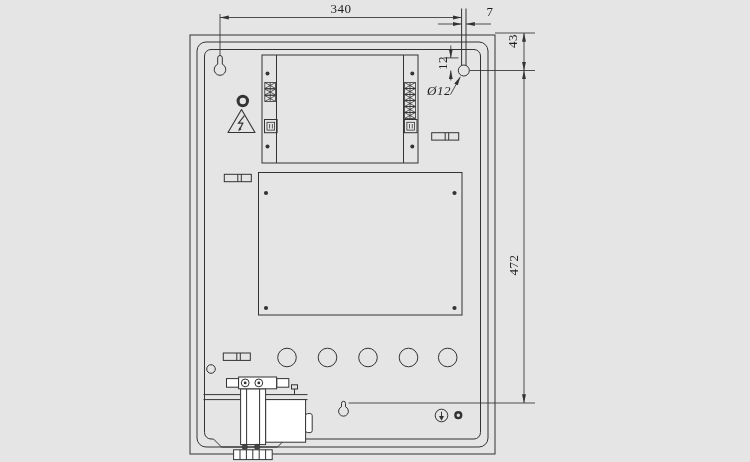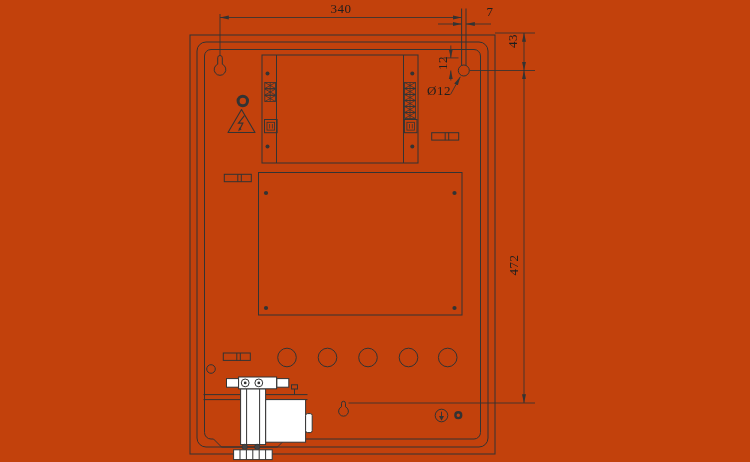--- a/index.html
+++ b/index.html
@@ -1,17 +1,17 @@
 <!DOCTYPE html>
 <html><head>
 <meta charset="utf-8">
 <style>
   html,body{margin:0;padding:0;background:#fff;}
   #stage{
-    position:relative;width:750px;height:462px;background:#c2410c;
+    position:relative;width:750px;height:462px;background:#e5e5e5;
     font-family:"Liberation Serif", serif;overflow:hidden;
   }
   #stage svg{position:absolute;left:0;top:0;}
   .dim{
     position:absolute;font:13px "Liberation Serif", serif;color:#1e1e1e;
     transform:translate(-50%,-50%);white-space:nowrap;letter-spacing:.5px;
   }
   .dim.v{transform:translate(-50%,-50%) rotate(-90deg);}
 </style>
 </head>
@@ -210,16 +210,16 @@
     <line x1="450.5" y1="94.5" x2="460.3" y2="76.8" marker-end="url(#arr)"></line>
     <line x1="524" y1="70.5" x2="524" y2="403" marker-start="url(#arr)" marker-end="url(#arr)"></line>
     <line x1="348.5" y1="403" x2="535" y2="403"></line>
   </g>
 </svg>
 
 <div class="dim" style="left:341px;top:9px;">340</div>
 <div class="dim" style="left:490px;top:12px;">7</div>
 <div class="dim v" style="left:513px;top:41px;">43</div>
 <div class="dim v" style="left:443px;top:63px;">12</div>
-<div class="dim" style="left:439px;top:91px;">Ø12</div>
+<div class="dim" style="left:439px;top:91px;font-style:italic;">Ø12</div>
 <div class="dim v" style="left:514px;top:265px;">472</div>
 
 </div>
 
 </body></html>

